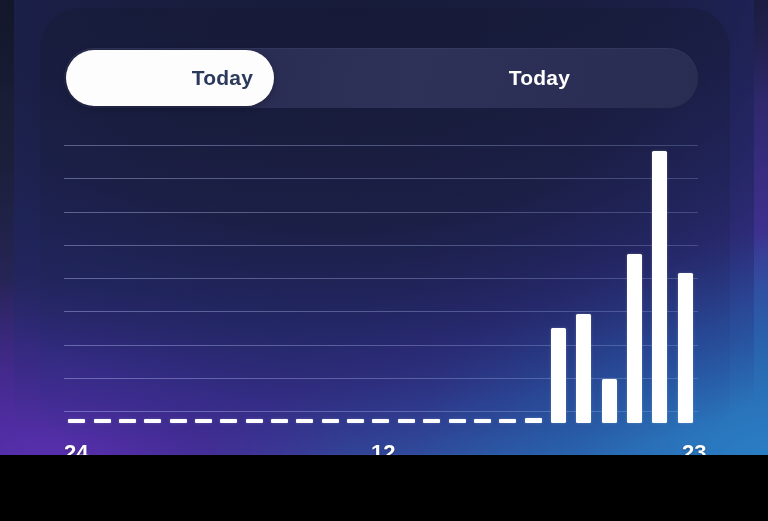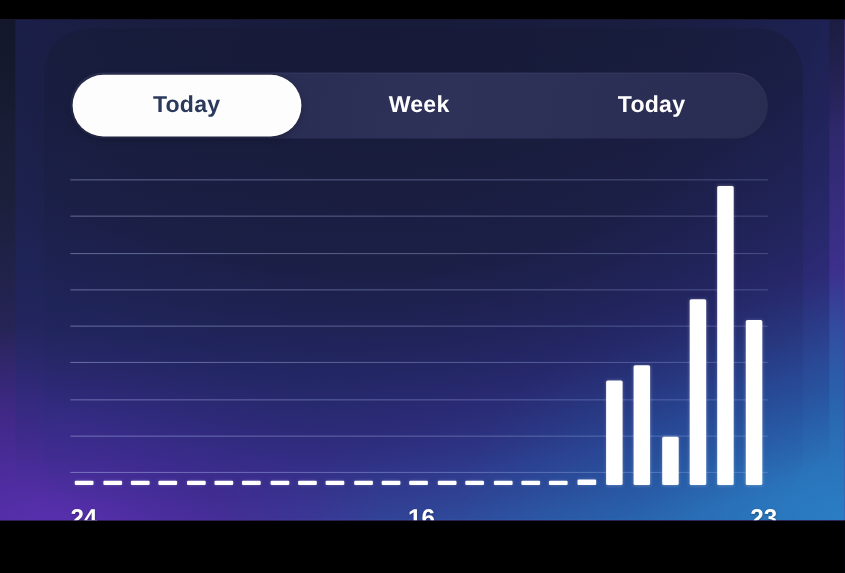--- a/index.html
+++ b/index.html
@@ -12,22 +12,21 @@
     height: 521px;
     overflow: hidden;
     font-family: "Liberation Sans", sans-serif;
   }
 
   #screen {
     position: relative;
     width: 768px;
     height: 455px;
     overflow: hidden;
-    background: #8b5cf6;
-    margin-top: 18px;
+    background: #a21caf;
   }
 
   
   .bg-layer {
     position: absolute;
     inset: 0;
   }
   .bg-base {
     background: linear-gradient(160deg,
         #161a2e 0%,
@@ -207,21 +206,20 @@
   <div class="bg-layer bg-purple-blob"></div>
   <div class="bg-layer bg-blue-blob"></div>
   <div class="bg-layer bg-dark-top"></div>
 
   <div class="card-panel"></div>
   <div class="card-panel-2"></div>
 
   <div class="segmented">
     <div class="seg-thumb"></div>
     <div class="seg-item active">Today</div>
-    <div class="seg-item">Week</div>
     <div class="seg-item">Today</div>
   </div>
 
   <div class="chart">
     <div class="gridlines">
         <div class="gridline" style="top: 0px;"></div>
         <div class="gridline" style="top: 33px;"></div>
         <div class="gridline" style="top: 67px;"></div>
         <div class="gridline" style="top: 100px;"></div>
         <div class="gridline" style="top: 133px;"></div>
@@ -304,17 +302,17 @@
           <div class="bar" style="height: 272px; background: rgb(255, 255, 255);"></div>
         </div>
         <div class="bar-slot">
           <div class="bar" style="height: 150px; background: rgb(255, 255, 255);"></div>
         </div>
       </div>
   </div>
 
   <div class="xaxis">
     <div class="xtick start">24</div>
-    <div class="xtick mid">16</div>
+    <div class="xtick mid">12</div>
     <div class="xtick end">23</div>
   </div>
 
 </div>
 
 </body></html>

